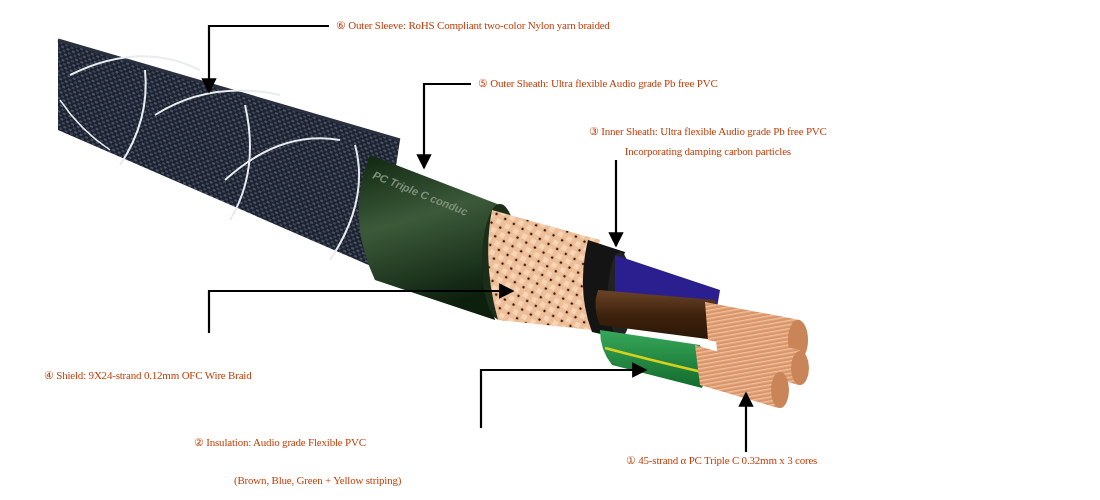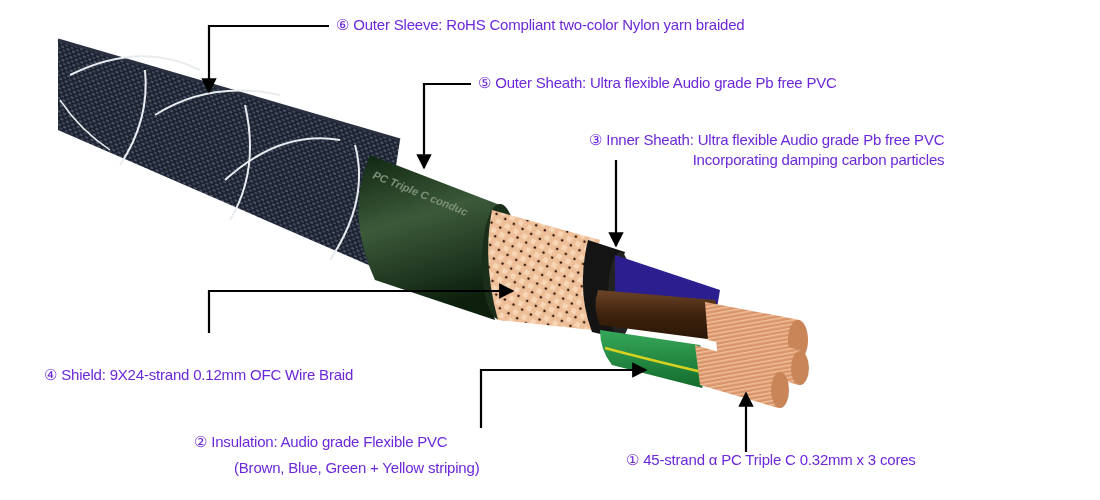--- a/index.html
+++ b/index.html
@@ -1,18 +1,18 @@
 <!DOCTYPE html>
 <html><head>
   <meta charset="utf-8">
   <style>
     html, body { margin: 0; padding: 0; background: #ffffff; }
     body { width: 1100px; height: 500px; position: relative; overflow: hidden; font-family: "Liberation Sans", sans-serif; }
     #stage { position: absolute; left: 0; top: 0; width: 1100px; height: 500px; }
-    .label { position: absolute; font-family: Liberation Sans, sans-serif; font-size: 15px; color: #6d28d9; white-space: nowrap; line-height: 20px; letter-spacing: -0.2px; }
+    .label { position: absolute; font-family: Liberation Serif, serif; font-size: 11px; color: #c2410c; white-space: nowrap; line-height: 20px; letter-spacing: -0.2px; }
     .sub { display: block; }
     .cable-text { font-family: "Liberation Sans", sans-serif; font-style: italic; font-weight: bold; }
   </style>
 </head>
 <body>
 
 <div id="stage">
   <svg width="1100" height="500" viewBox="0 0 1100 500" xmlns="http://www.w3.org/2000/svg">
     <defs>
       <pattern id="weave" width="6" height="6" patternUnits="userSpaceOnUse" patternTransform="rotate(25)">
@@ -118,37 +118,37 @@
     <span>Outer Sleeve:</span>
     <span>RoHS Compliant two-color Nylon yarn braided</span>
   </div>
 
   <div class="label" style="left:478px; top:73px;">
     <span>⑤</span>
     <span>Outer Sheath:</span>
     <span>Ultra flexible Audio grade Pb free PVC</span>
   </div>
 
-  <div class="label" style="left:589px; top:130px; text-align:right;">
+  <div class="label" style="left:589px; top:121px; text-align:center;">
     <span>③</span>
     <span>Inner Sheath:</span>
     <span>Ultra flexible Audio grade Pb free PVC</span>
     <span class="sub" style="">Incorporating damping carbon particles</span>
   </div>
 
   <div class="label" style="left:44px; top:365px;">
     <span>④</span>
     <span>Shield:</span>
     <span>9X24-strand 0.12mm OFC Wire Braid</span>
   </div>
 
   <div class="label" style="left:194px; top:432px;">
     <span>②</span>
     <span>Insulation:</span>
     <span>Audio grade Flexible PVC</span>
-    <span class="sub" style="margin-left:40px; margin-top:6px;">(Brown, Blue, Green + Yellow striping)</span>
+    <span class="sub" style="margin-left:40px; margin-top:18px;">(Brown, Blue, Green + Yellow striping)</span>
   </div>
 
   <div class="label" style="left:626px; top:450px;">
     <span>①</span>
     <span>45-strand α PC Triple C 0.32mm x 3 cores</span>
   </div>
 </div>
 
 </body></html>

